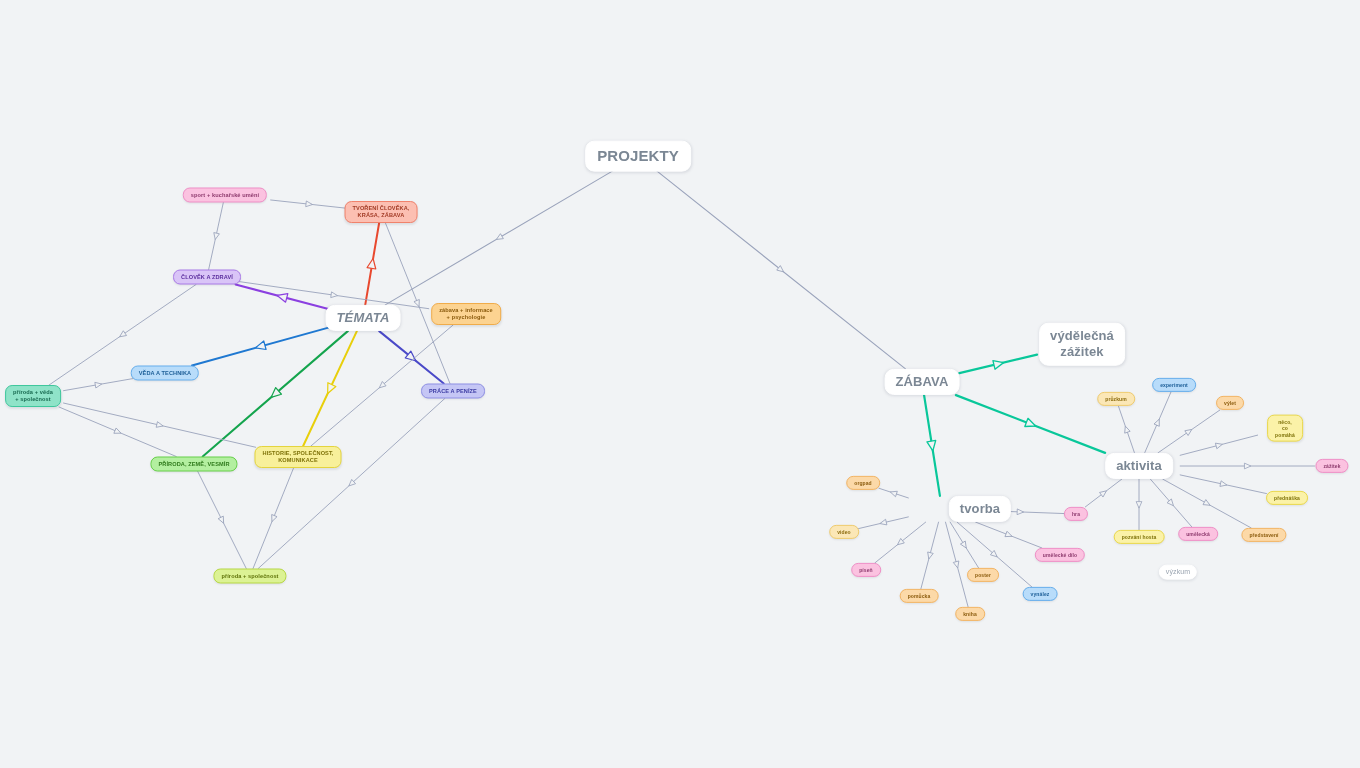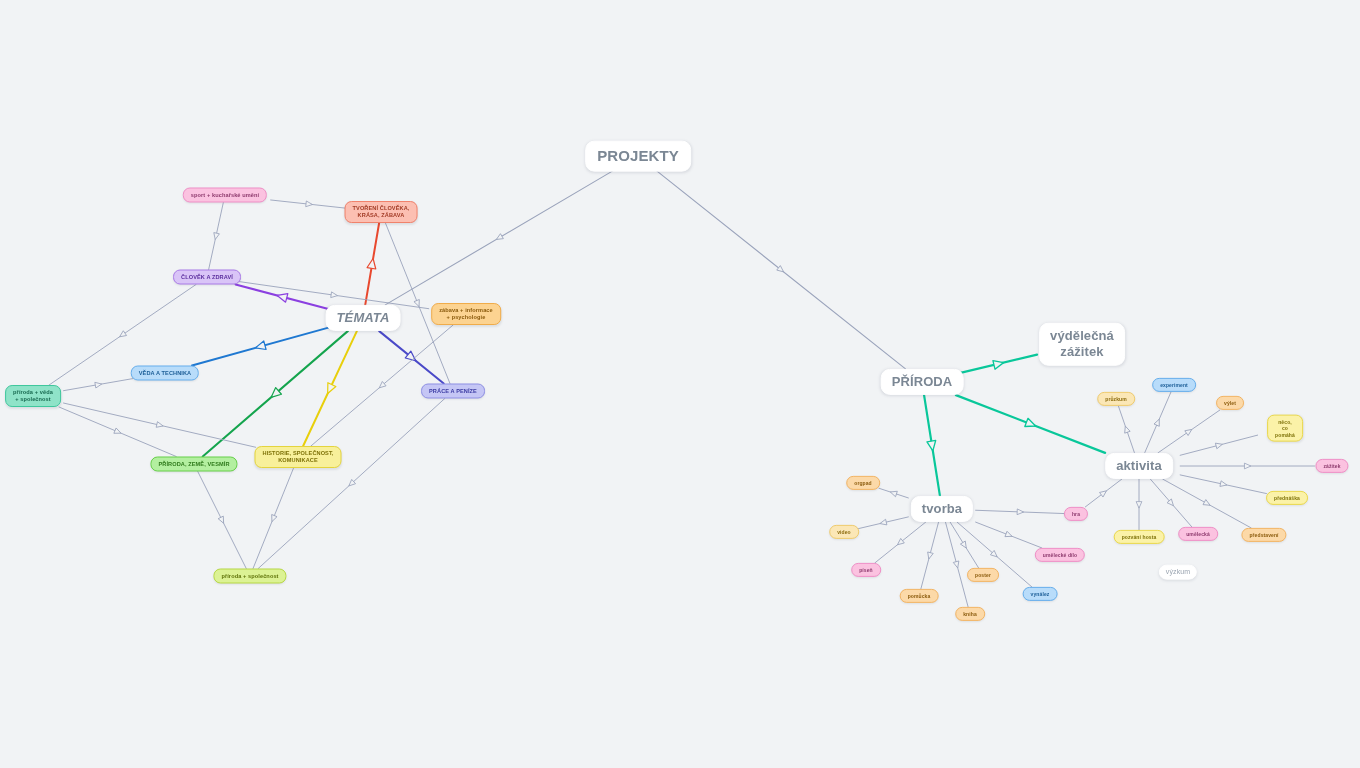--- a/index.html
+++ b/index.html
@@ -230,24 +230,24 @@
         <polygon points="3.6,0 -2.8800000000000003,2.8800000000000003 -2.8800000000000003,-2.8800000000000003" fill="#f1f3f5" stroke="#9aa3bb" stroke-width="0.8" stroke-linejoin="round" transform="translate(1171.10,503.00) rotate(49.05)"></polygon>
       </g>
       <g>
         <line x1="1139.00" y1="479.13" x2="1139.00" y2="529.88" stroke="#9aa3bb" stroke-width="0.9" stroke-linecap="round"></line>
         <polygon points="3.6,0 -2.8800000000000003,2.8800000000000003 -2.8800000000000003,-2.8800000000000003" fill="#f1f3f5" stroke="#9aa3bb" stroke-width="0.8" stroke-linejoin="round" transform="translate(1139.00,504.50) rotate(90.00)"></polygon>
       </g>
     </svg>
   <div id="node-layer">
       <div class="node hub big" style="left: 638px; top: 156px;">PROJEKTY</div>
       <div class="node hub mid" style="left: 363px; top: 318px; font-style: italic;">TÉMATA</div>
-      <div class="node hub mid" style="left: 922px; top: 382px;">PŘÍRODA</div>
+      <div class="node hub mid" style="left: 922px; top: 382px;">ZÁBAVA</div>
       <div class="node hub mid" style="left: 1082px; top: 344px;">výdělečná
 zážitek</div>
-      <div class="node hub mid" style="left: 942px; top: 509px;">tvorba</div>
+      <div class="node hub mid" style="left: 980px; top: 509px;">tvorba</div>
       <div class="node hub mid" style="left: 1139px; top: 466px;">aktivita</div>
       <div class="node hub tiny" style="left: 1178px; top: 572px;">výzkum</div>
       <div class="node tagged m" style="left: 225px; top: 195px; background: rgb(251, 194, 224); border-color: rgb(239, 143, 198); color: rgb(141, 58, 109);">sport + kuchařské umění</div>
       <div class="node tagged m" style="left: 381px; top: 212px; background: rgb(252, 191, 178); border-color: rgb(240, 128, 106); color: rgb(162, 59, 38);">TVOŘENÍ ČLOVĚKA,
 KRÁSA, ZÁBAVA</div>
       <div class="node tagged m" style="left: 207px; top: 277px; background: rgb(217, 196, 247); border-color: rgb(169, 122, 230); color: rgb(91, 46, 158);">ČLOVĚK A ZDRAVÍ</div>
       <div class="node tagged m" style="left: 466px; top: 314px; background: rgb(252, 211, 145); border-color: rgb(240, 171, 73); color: rgb(138, 90, 12);">zábava + informace
 + psychologie</div>
       <div class="node tagged m" style="left: 165px; top: 373px; background: rgb(184, 220, 250); border-color: rgb(102, 174, 236); color: rgb(27, 93, 150);">VĚDA A TECHNIKA</div>
       <div class="node tagged m" style="left: 453px; top: 391px; background: rgb(197, 198, 245); border-color: rgb(142, 143, 228); color: rgb(59, 59, 163);">PRÁCE A PENÍZE</div>

